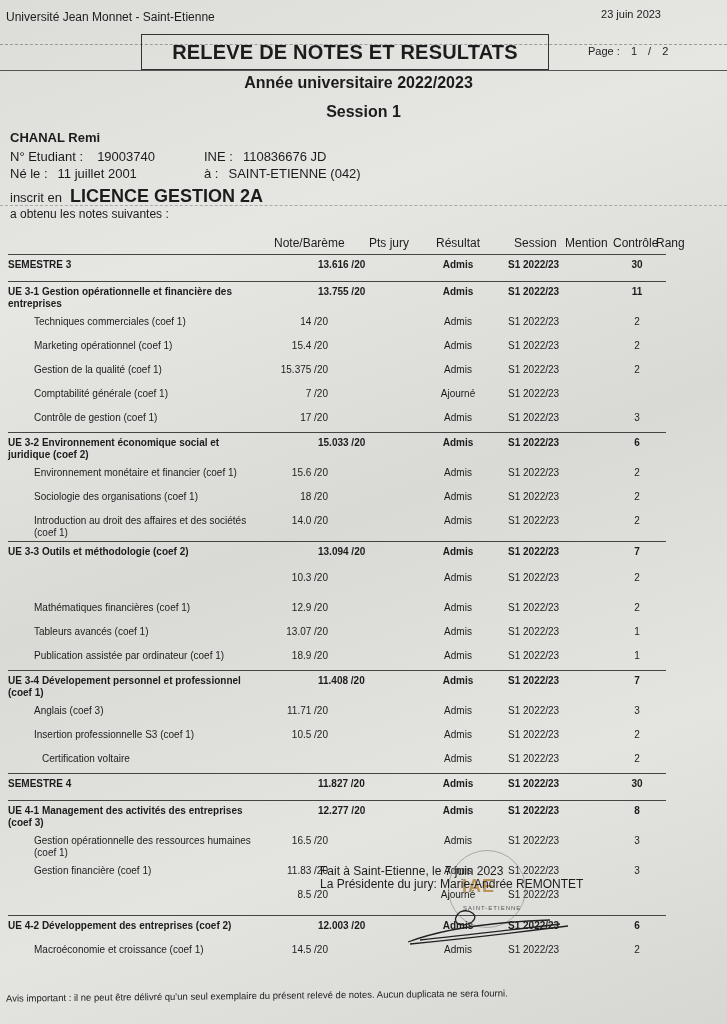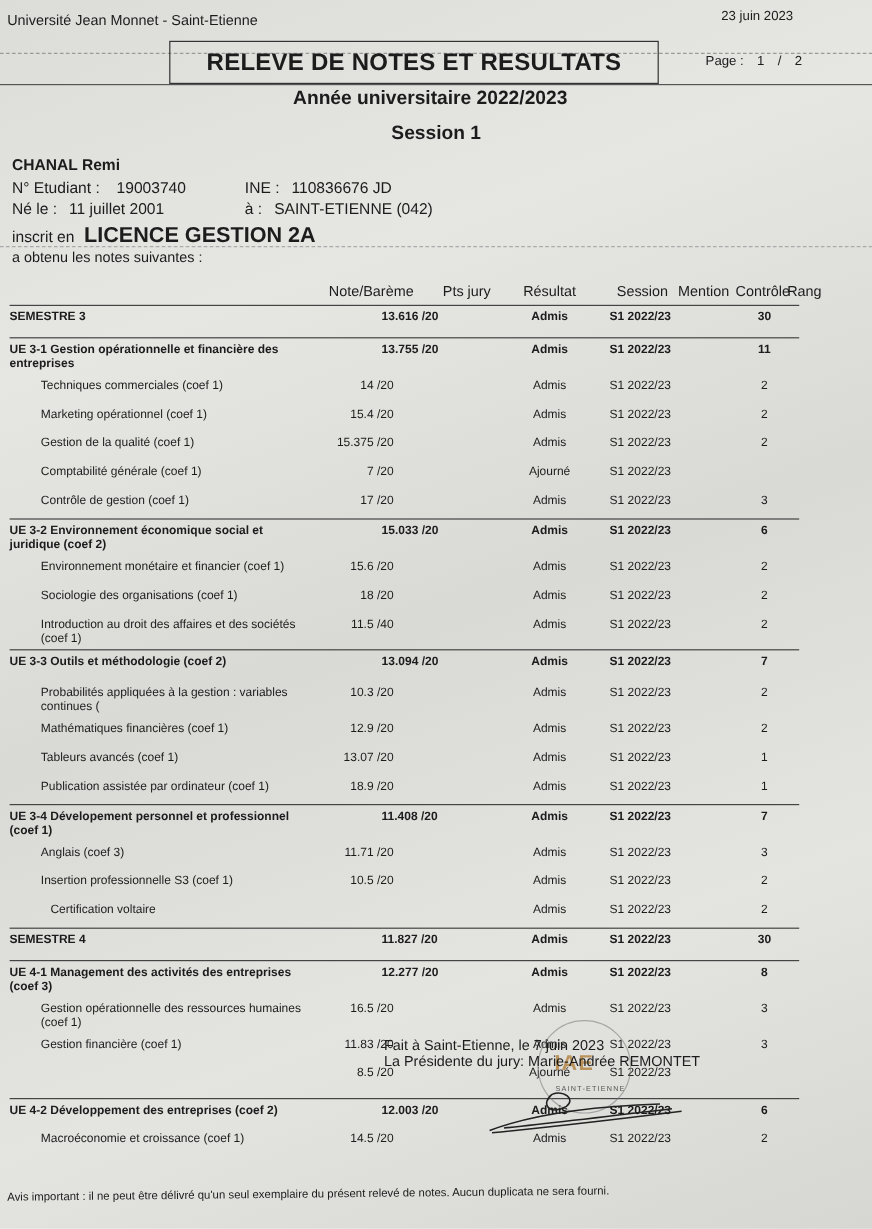--- a/index.html
+++ b/index.html
@@ -160,34 +160,33 @@
     </div>
     <div class="row sub" style="height: 20px; padding-top: 4px;">
       <span class="c-label">Sociologie des organisations (coef 1)</span>
       <span class="c-note">18 /20</span>
       <span class="c-res">Admis</span>
       <span class="c-ses">S1 2022/23</span>
       <span class="c-cred">2</span>
     </div>
     <div class="row sub" style="height: 26px; padding-top: 4px;">
       <span class="c-label">Introduction au droit des affaires et des sociétés (coef 1)</span>
-      <span class="c-note">11.5 /40</span>
+      <span class="c-note">14.0 /20</span>
       <span class="c-res">Admis</span>
       <span class="c-ses">S1 2022/23</span>
       <span class="c-cred">2</span>
     </div>
     <div class="row section" style="height: 22px; padding-top: 4px;">
       <span class="c-label">UE 3-3 Outils et méthodologie (coef 2)</span>
       <span class="c-note">13.094 /20</span>
       <span class="c-res">Admis</span>
       <span class="c-ses">S1 2022/23</span>
       <span class="c-cred">7</span>
     </div>
     <div class="row sub" style="height: 26px; padding-top: 4px;">
-      <span class="c-label">Probabilités appliquées à la gestion : variables continues (</span>
       <span class="c-note">10.3 /20</span>
       <span class="c-res">Admis</span>
       <span class="c-ses">S1 2022/23</span>
       <span class="c-cred">2</span>
     </div>
     <div class="row sub" style="height: 20px; padding-top: 4px;">
       <span class="c-label">Mathématiques financières (coef 1)</span>
       <span class="c-note">12.9 /20</span>
       <span class="c-res">Admis</span>
       <span class="c-ses">S1 2022/23</span>

